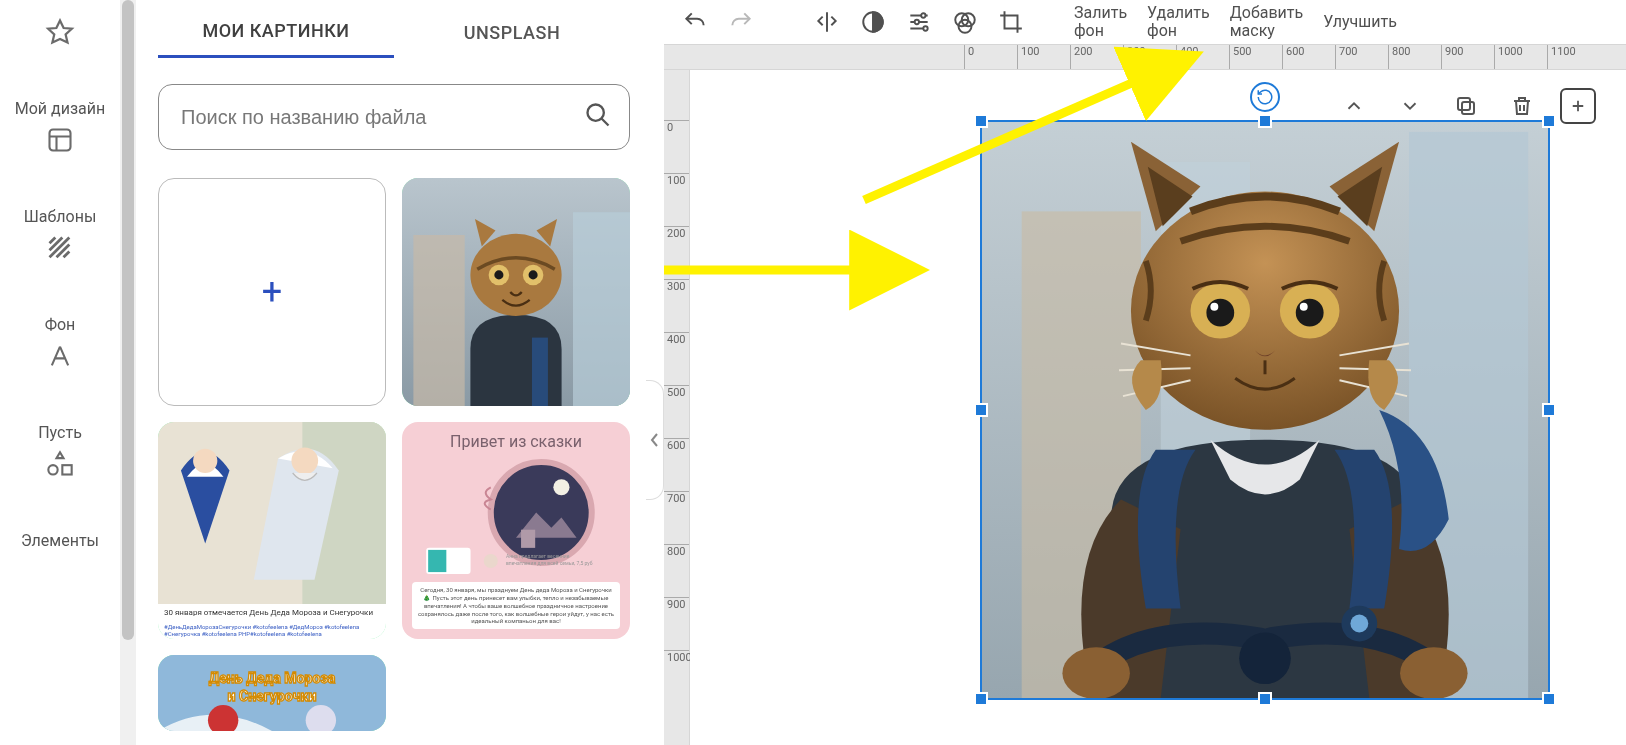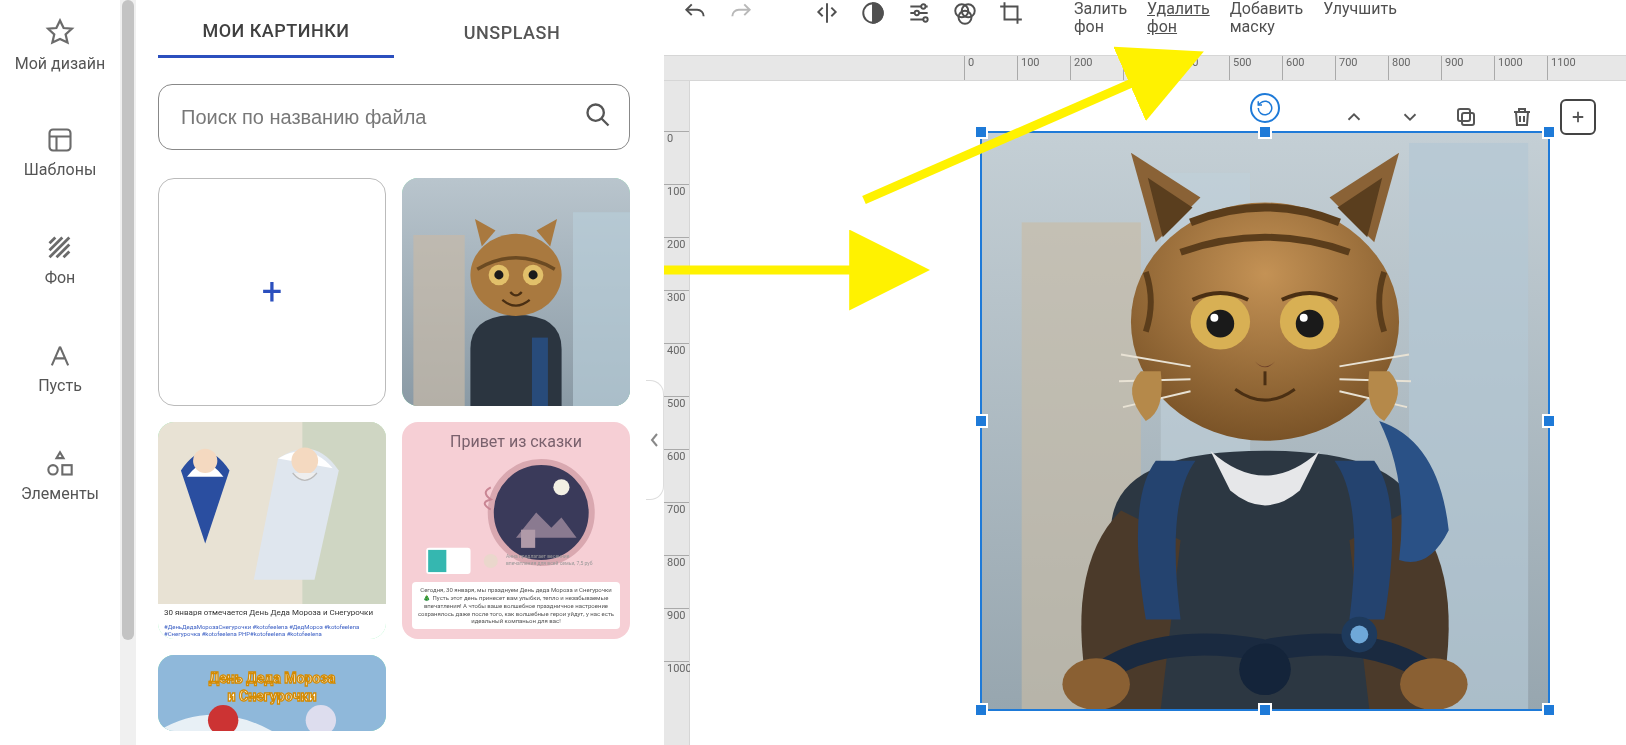--- a/index.html
+++ b/index.html
@@ -22,21 +22,21 @@
   padding-top: 18px;
   gap: 8px;
   flex-shrink: 0;
 }
 .nav-item {
   width: 108px;
   height: 100px;
   display: flex;
   flex-direction: column;
   align-items: center;
-  justify-content: flex-start;
+  justify-content: space-between;
   gap: 2px;
   cursor: pointer;
   border-radius: 8px;
 }
 .nav-item.active {
   background: #e8ecf9;
   border: 4px solid #ffe600;
 }
 .nav-item .nav-icon { color: #6b6b6b; }
 .nav-item.active .nav-icon { color: #2b4fbe; }
@@ -170,23 +170,23 @@
 
 .canvas-area {
   flex: 1;
   display: flex;
   flex-direction: column;
   background: #fff;
   position: relative;
   min-width: 0;
 }
 .top-toolbar {
-  height: 55px;
-  display: flex;
-  align-items: flex-start;
+  height: 44px;
+  display: flex;
+  align-items: center;
   gap: 20px;
   padding: 0 18px;
   color: #505050;
 }
 .tool-btn {
   display: flex;
   align-items: center;
   justify-content: center;
   cursor: pointer;
 }
@@ -512,21 +512,21 @@
         </svg>
     </span>
     <span class="tool-btn">
       <svg width="26" height="26" viewBox="0 0 24 24" fill="none" stroke="currentColor" stroke-width="1.8">
           <path d="M6 2v16h16M2 6h16v16"></path>
         </svg>
     </span>
     <span style="width:10px;"></span>
     <span class="tool-text-btn" style="white-space:pre-line;">Залить
 фон</span>
-    <span class="tool-text-btn" style="white-space:pre-line;text-decoration:underline;">Удалить
+    <span class="tool-text-btn" style="white-space:pre-line;">Удалить
 фон</span>
     <span class="tool-text-btn" style="white-space:pre-line;">Добавить
 маску</span>
     <span class="tool-text-btn">Улучшить</span>
   </div>
 
   <div class="ruler-h">
     <span class="tick" style="left:300px;">0</span>
     <span class="tick" style="left:353px;">100</span>
     <span class="tick" style="left:406px;">200</span>

